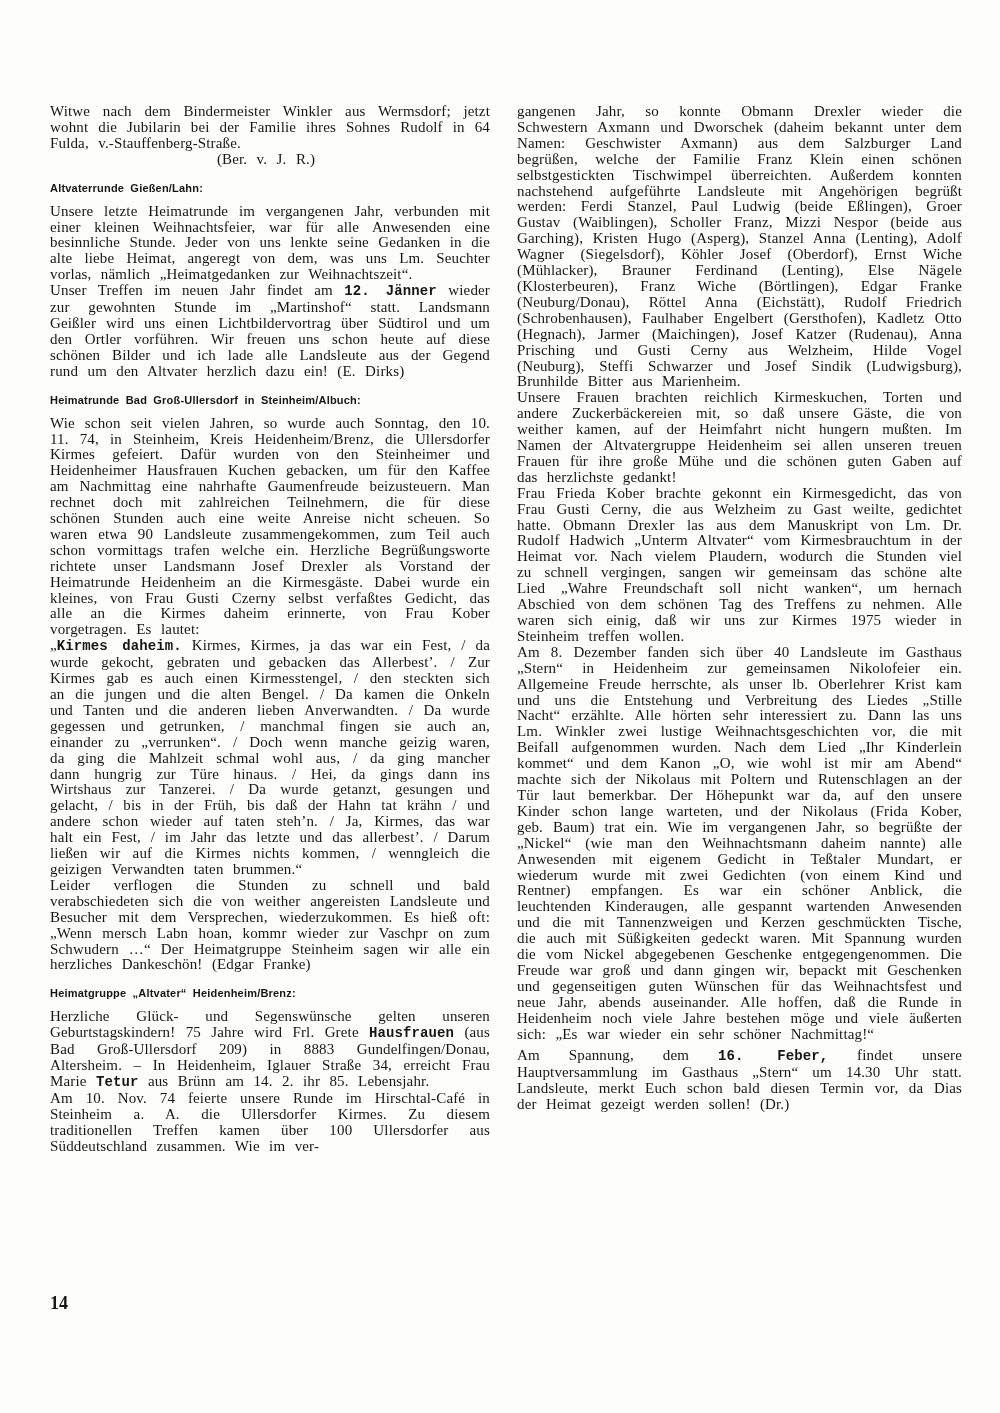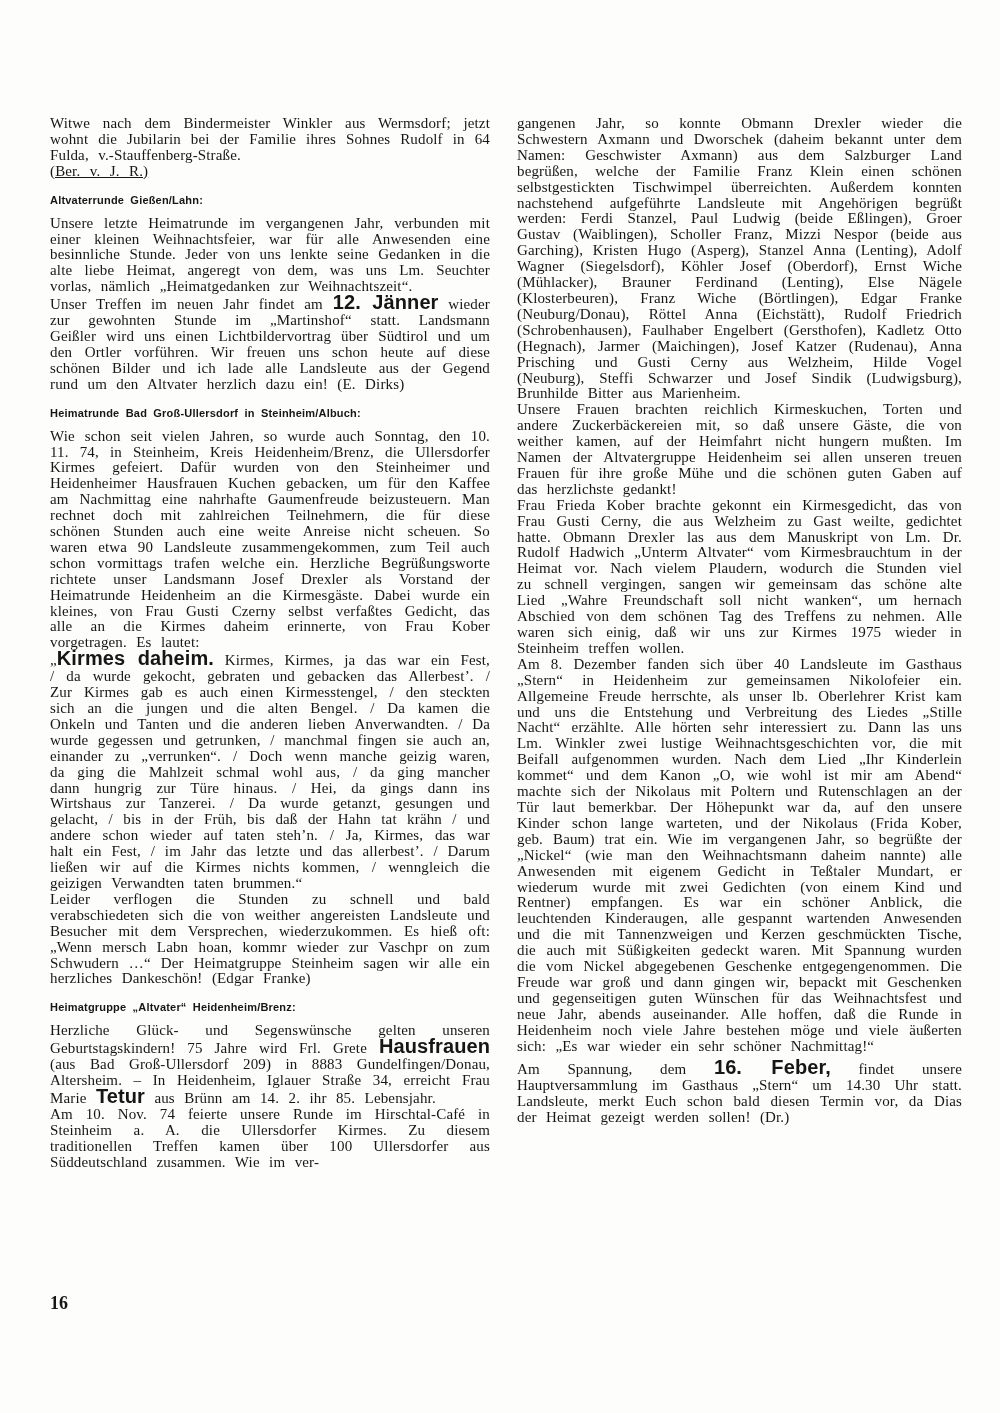--- a/index.html
+++ b/index.html
@@ -10,21 +10,21 @@
   body {
     width: 1000px;
     height: 1413px;
     overflow: hidden;
     position: relative;
     font-family: "Liberation Serif", "DejaVu Serif", serif;
     color: #161616;
   }
   .page {
     position: absolute;
-    top: 116px;
+    top: 104px;
     left: 50px;
     width: 912px;
   }
   .columns {
     display: grid;
     grid-template-columns: 440px 445px;
     column-gap: 27px;
     align-items: start;
   }
   .col {
@@ -46,28 +46,27 @@
     font-weight: bold;
     font-size: 11px;
     line-height: 17px;
     letter-spacing: 0.2px;
     word-spacing: 3px;
     text-align: left;
     margin: 12px 0 7px 0;
     hyphens: none;
   }
   p.byline {
-    text-align: left;
+    text-align: center;
     padding-right: 8px;
-    text-decoration: underline;
   }
   .b {
-    font-family: Liberation Sans, sans-serif;
+    font-family: Liberation Mono, monospace;
     font-weight: bold;
-    font-size: 20px;
+    font-size: 14px;
     letter-spacing: 0.1px;
   }
   .page-number {
     position: absolute;
     left: 50px;
     top: 1293px;
     font-family: "Liberation Serif", "DejaVu Serif", serif;
     font-weight: bold;
     font-size: 18px;
     color: #161616;
@@ -95,13 +94,13 @@
     <div class="col" lang="de">
         <p class="para"><span>gangenen Jahr, so konnte Obmann Drexler wieder die Schwestern Axmann und Dworschek (daheim bekannt unter dem Namen: Geschwister Axmann) aus dem Salzburger Land begrüßen, welche der Familie Franz Klein einen schönen selbstgestickten Tischwimpel überreichten. Außerdem konnten nachstehend aufgeführte Landsleute mit Angehörigen begrüßt werden: Ferdi Stanzel, Paul Ludwig (beide Eßlingen), Groer Gustav (Waiblingen), Scholler Franz, Mizzi Nespor (beide aus Garching), Kristen Hugo (Asperg), Stanzel Anna (Lenting), Adolf Wagner (Siegelsdorf), Köhler Josef (Oberdorf), Ernst Wiche (Mühlacker), Brauner Ferdinand (Lenting), Else Nägele (Klosterbeuren), Franz Wiche (Börtlingen), Edgar Franke (Neuburg/Donau), Röttel Anna (Eichstätt), Rudolf Friedrich (Schrobenhausen), Faulhaber Engelbert (Gersthofen), Kadletz Otto (Hegnach), Jarmer (Maichingen), Josef Katzer (Rudenau), Anna Prisching und Gusti Cerny aus Welzheim, Hilde Vogel (Neuburg), Steffi Schwarzer und Josef Sindik (Ludwigsburg), Brunhilde Bitter aus Marienheim.</span></p>
         <p class="para"><span>Unsere Frauen brachten reichlich Kirmeskuchen, Torten und andere Zuckerbäckereien mit, so daß unsere Gäste, die von weither kamen, auf der Heimfahrt nicht hungern mußten. Im Namen der Altvatergruppe Heidenheim sei allen unseren treuen Frauen für ihre große Mühe und die schönen guten Gaben auf das herzlichste gedankt!</span></p>
         <p class="para"><span>Frau Frieda Kober brachte gekonnt ein Kirmesgedicht, das von Frau Gusti Cerny, die aus Welzheim zu Gast weilte, gedichtet hatte. Obmann Drexler las aus dem Manuskript von Lm. Dr. Rudolf Hadwich „Unterm Altvater“ vom Kirmesbrauchtum in der Heimat vor. Nach vielem Plaudern, wodurch die Stunden viel zu schnell vergingen, sangen wir gemeinsam das schöne alte Lied „Wahre Freundschaft soll nicht wanken“, um hernach Abschied von dem schönen Tag des Treffens zu nehmen. Alle waren sich einig, daß wir uns zur Kirmes 1975 wieder in Steinheim treffen wollen.</span></p>
         <p class="para"><span>Am 8. Dezember fanden sich über 40 Landsleute im Gasthaus „Stern“ in Heidenheim zur gemeinsamen Nikolofeier ein. Allgemeine Freude herrschte, als unser lb. Oberlehrer Krist kam und uns die Entstehung und Verbreitung des Liedes „Stille Nacht“ erzählte. Alle hörten sehr interessiert zu. Dann las uns Lm. Winkler zwei lustige Weihnachtsgeschichten vor, die mit Beifall aufgenommen wurden. Nach dem Lied „Ihr Kinderlein kommet“ und dem Kanon „O, wie wohl ist mir am Abend“ machte sich der Nikolaus mit Poltern und Rutenschlagen an der Tür laut bemerkbar. Der Höhepunkt war da, auf den unsere Kinder schon lange warteten, und der Nikolaus (Frida Kober, geb. Baum) trat ein. Wie im vergangenen Jahr, so begrüßte der „Nickel“ (wie man den Weihnachtsmann daheim nannte) alle Anwesenden mit eigenem Gedicht in Teßtaler Mundart, er wiederum wurde mit zwei Gedichten (von einem Kind und Rentner) empfangen. Es war ein schöner Anblick, die leuchtenden Kinderaugen, alle gespannt wartenden Anwesenden und die mit Tannenzweigen und Kerzen geschmückten Tische, die auch mit Süßigkeiten gedeckt waren. Mit Spannung wurden die vom Nickel abgegebenen Geschenke entgegengenommen. Die Freude war groß und dann gingen wir, bepackt mit Geschenken und gegenseitigen guten Wünschen für das Weihnachtsfest und neue Jahr, abends auseinander. Alle hoffen, daß die Runde in Heidenheim noch viele Jahre bestehen möge und viele äußerten sich: „Es war wieder ein sehr schöner Nachmittag!“</span></p>
         <p class="para gap"><span>Am Spannung, dem </span><span class="b">16. Feber,</span><span> findet unsere Hauptversammlung im Gasthaus „Stern“ um 14.30 Uhr statt. Landsleute, merkt Euch schon bald diesen Termin vor, da Dias der Heimat gezeigt werden sollen! (Dr.)</span></p>
       </div>
   </div>
 </div>
 
-<div class="page-number">16</div>
+<div class="page-number">14</div>
 
 </body></html>

